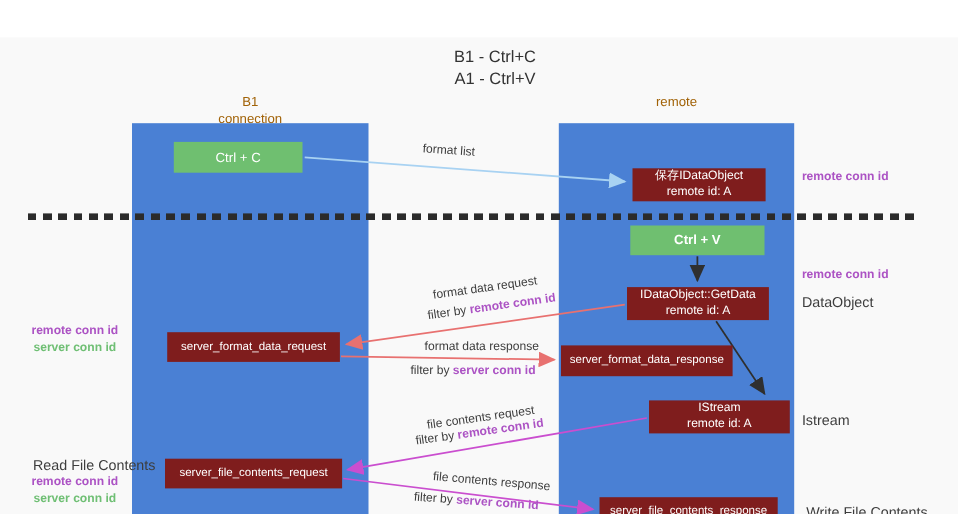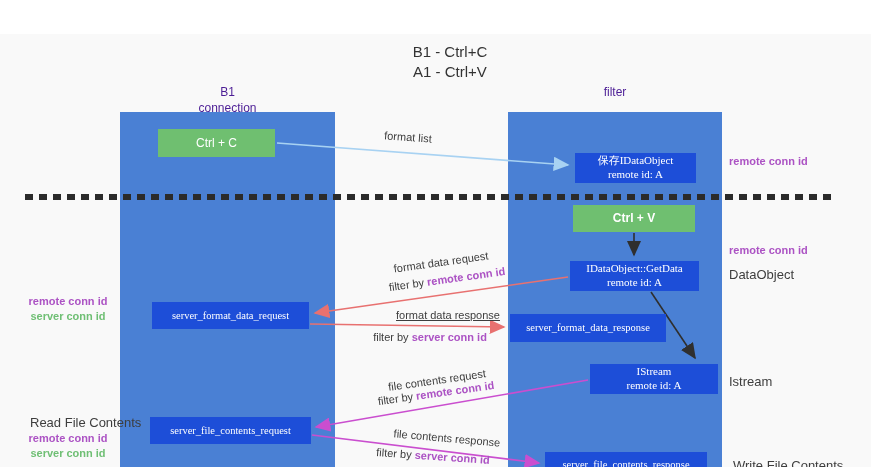--- a/index.html
+++ b/index.html
@@ -5,33 +5,33 @@
   html,body{margin:0;padding:0;}
   .canvas{
     position:relative;width:871px;height:467px;background:#f9f9f9;
     font-family:"Liberation Sans",sans-serif;overflow:hidden;margin-top:34px;
   }
   .title{
     position:absolute;left:300px;top:8px;width:300px;text-align:center;
     font-size:15px;color:#333;line-height:1.35;
   }
   .lane-header{
-    position:absolute;text-align:center;font-size:12px;color:#4c1d95;line-height:1.35;
+    position:absolute;text-align:center;font-size:12px;color:#a16207;line-height:1.35;
   }
   .lane{position:absolute;background:#4a80d4;}
   .dashed-line{
     position:absolute;left:25px;top:160px;width:812px;height:6px;
     background:repeating-linear-gradient(90deg,#2b2b2b 0 8px,transparent 8px 14px);
   }
   .box{
     position:absolute;display:flex;flex-direction:column;align-items:center;
     justify-content:center;color:#fff;text-align:center;line-height:1.25;
     font-size:11px;
   }
-  .box.orange{background:#1d4ed8;font-family:Liberation Serif, serif;}
+  .box.orange{background:#7f1d1d;}
   .box.green{background:#6fbf70;font-size:12px;}
   .box.small{font-size:10.5px;}
   .lbl{
     position:absolute;font-size:11px;color:#3d3d3d;text-align:center;
     white-space:nowrap;
   }
   .lbl.w160{width:160px;}
   .lbl.w120{width:120px;}
   .purple{color:#ac53c4;font-weight:bold;}
   .greentxt{color:#6fbf74;font-weight:bold;}
@@ -50,21 +50,21 @@
   <div class="title">
     <div>B1 - Ctrl+C</div>
     <div>A1 - Ctrl+V</div>
   </div>
 
   <div class="lane-header" style="left:120px;top:50px;width:215px;">
     <div>B1</div>
     <div>connection</div>
   </div>
   <div class="lane-header" style="left:508px;top:50px;width:214px;">
-    <div>filter</div>
+    <div>remote</div>
   </div>
 
   <div class="lane" style="left:120px;top:78px;width:215px;height:374px;"></div>
   <div class="lane" style="left:508px;top:78px;width:214px;height:377px;"></div>
 
   <div class="dashed-line"></div>
 
   <svg class="arrows" width="871" height="467" viewBox="0 0 871 467">
     <defs>
       <marker id="ah-blue" markerWidth="10" markerHeight="9" refX="9" refY="4.5" orient="auto">
@@ -128,21 +128,21 @@
     <div>server_file_contents_request</div>
   </div>
 
   <div class="lbl w120 rot-p4" style="left:348px;top:97px;">format list</div>
 
   <div class="lbl w160 rot-m8" style="left:361px;top:222px;">format data request</div>
   <div class="lbl w160 rot-m8" style="left:367px;top:239px;">
     <span>filter by </span><span class="purple">remote conn id</span>
   </div>
 
-  <div class="lbl w160" style="left:368px;top:275px;text-decoration:underline;">format data response</div>
+  <div class="lbl w160" style="left:358px;top:275px;">format data response</div>
   <div class="lbl w160" style="left:350px;top:297px;">
     <span>filter by </span><span class="purple">server conn id</span>
   </div>
 
   <div class="lbl w160 rot-m8" style="left:357px;top:340px;">file contents request</div>
   <div class="lbl w160 rot-m8" style="left:356px;top:353px;">
     <span>filter by </span><span class="purple">remote conn id</span>
   </div>
 
   <div class="lbl w160 rot-p5" style="left:367px;top:398px;">file contents response</div>

